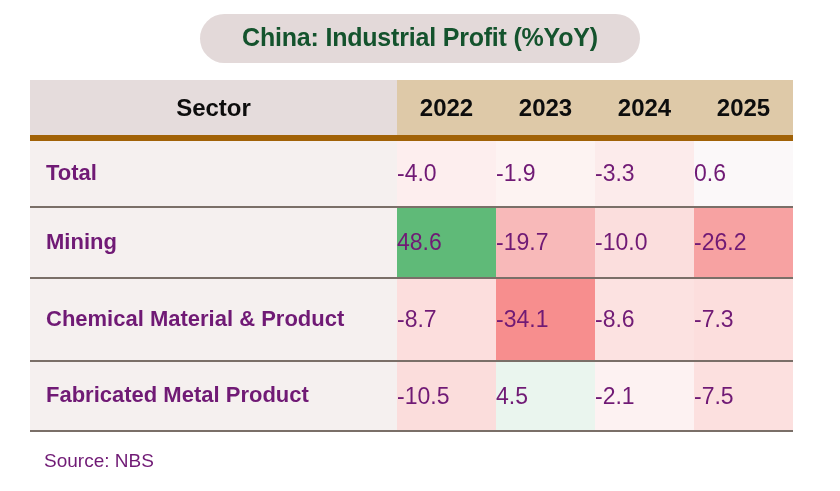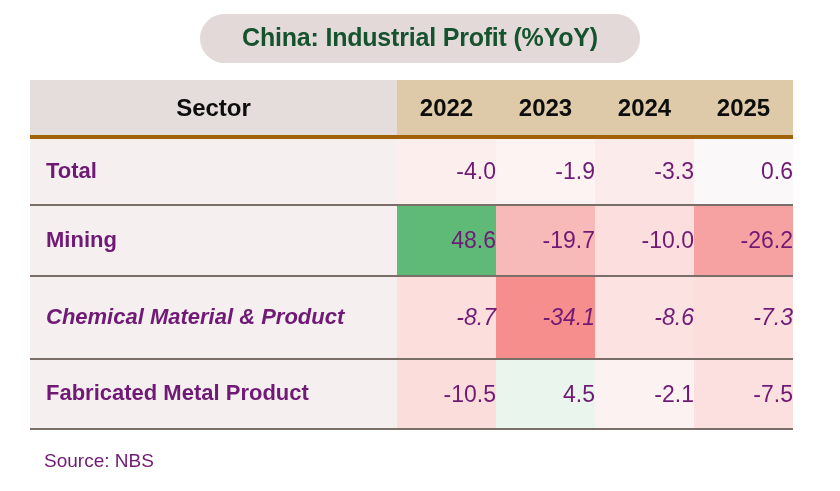--- a/index.html
+++ b/index.html
@@ -50,21 +50,21 @@
   }
   table.grid col.c-sector { width: 367px; }
   table.grid col.c-year   { width: 99px; }
 
   thead th {
     height: 55px;
     font-size: 24px;
     font-weight: bold;
     color: #0d0d0d;
     padding: 0;
-    border-bottom: 4px solid #a16207;
+    border-bottom: 6px solid #a16207;
   }
   th.sector-head {
     background: #e5dcdc;
     text-align: center;
   }
   th.year-head {
     background: #dec9a8;
     text-align: center;
   }
 
@@ -80,28 +80,28 @@
   }
   td.sector-cell {
     background: #f5f0ef;
     text-align: left;
     font-weight: bold;
     padding: 6px 10px 8px 16px;
     line-height: 1.18;
     font-size: 22px;
   }
   td.val {
-    text-align: right;
+    text-align: left;
     font-weight: normal;
     font-size: 23px;
   }
 
   .r-total td        { height: 51px; }
   .r-mining td       { height: 55px; }
-  .r-chem td         { height: 67px; font-style: italic; }
+  .r-chem td         { height: 67px; }
   .r-nonmet td       { height: 74px; }
   .r-fab td          { height: 54px; }
 
   
   .source {
     position: absolute;
     left: 44px;
     top: 450px;
     font-size: 19px;
     color: #701a75;

